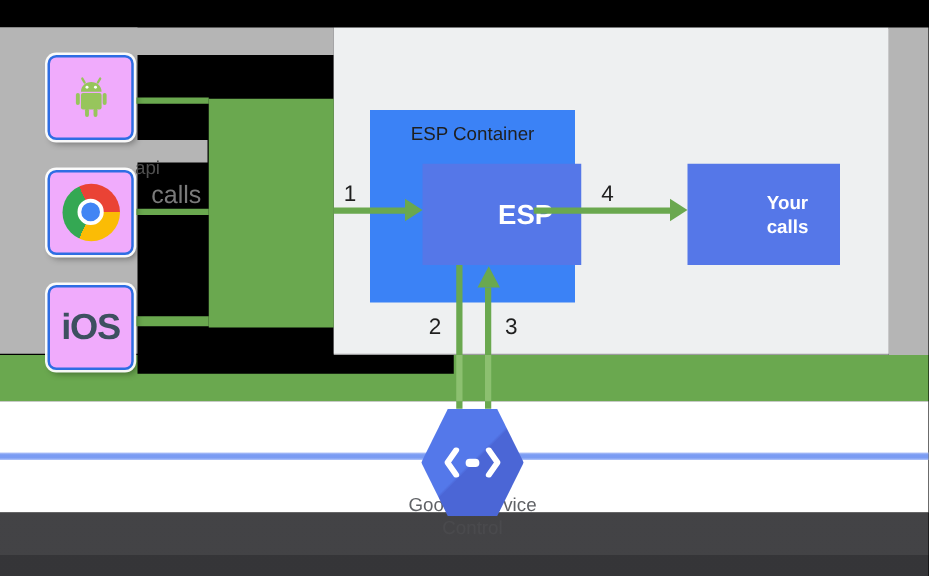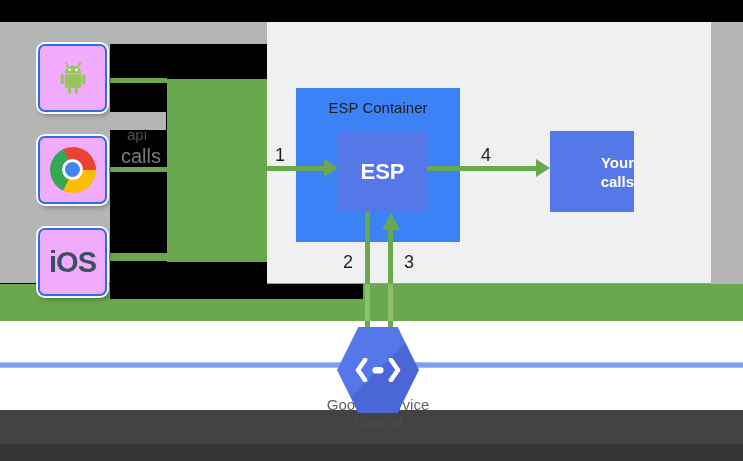--- a/index.html
+++ b/index.html
@@ -22,21 +22,21 @@
     font-size:17px;color:var(--ink);}
 
   
   .green-block{left:167px;top:79px;width:100px;height:183px;background:var(--green);}
   .conn-android{left:107px;top:78px;width:60px;height:5px;background:var(--green);}
   .conn-chrome{left:107px;top:167px;width:60px;height:5px;background:var(--green);}
   .conn-ios{left:107px;top:253px;width:60px;height:8px;background:var(--green);}
 
   
   .api-patch{left:108px;top:112px;width:58px;height:18px;background:var(--gray);}
-  .api-line1{left:108px;top:126px;width:58px;text-align:center;font-size:15px;color:#4f4f4f;}
+  .api-line1{left:108px;top:126px;width:58px;text-align:left;font-size:15px;color:#4f4f4f;}
   .api-line2{left:108px;top:145px;width:66px;text-align:center;font-size:20px;color:#7a7a7a;}
 
   
   .green-band{left:0;top:284px;width:743px;height:37px;background:var(--green);}
   .black-notch{left:110px;top:284px;width:253px;height:15px;background:#000;}
   .white-band{left:0;top:321px;width:743px;height:89px;background:#fff;}
   .network-line{left:0;top:362px;width:743px;height:6px;
     background:linear-gradient(180deg,#b6c7f8 0%,var(--net-line) 30%,var(--net-line) 72%,#b6c7f8 100%);}
   .service-label{left:278px;top:396px;width:200px;text-align:center;
     font-size:15px;line-height:18px;color:var(--service-text);}
@@ -63,23 +63,23 @@
   .chrome-center{position:absolute;left:50%;top:50%;width:15px;height:15px;margin:-11px 0 0 -11px;
     border-radius:50%;background:#4285f4;border:3.5px solid #fff;}
 
   
   .container-box{top:88px;width:164px;height:154px;background:#3b82f6;}
   .esp-container{left:296px;}
   .your-container{left:512px;}
   .container-label{padding-top:11px;text-align:center;font-size:15px;color:var(--ink);}
 
   .blue-box{top:131px;height:81px;background:var(--blue-box);display:flex;
-    flex-direction:column;align-items:center;justify-content:center;color:#fff;font-weight:bold;}
+    flex-direction:column;align-items:center;justify-content:center;color:#fff;font-weight:bold;padding-left:38px;}
   .esp-box{left:338px;width:89px;font-size:22px;}
-  .your-code-box{left:550px;width:84px;font-size:15px;line-height:19px;align-items:flex-end;}
+  .your-code-box{left:550px;width:84px;font-size:15px;line-height:19px;}
 
   
   .a-line{background:var(--green);}
   .a1-line{left:267px;top:166px;width:57px;height:5px;}
   .a1-head{left:324px;top:159px;width:0;height:0;border-top:9px solid transparent;
     border-bottom:9px solid transparent;border-left:14px solid var(--green);}
   .a4-line{left:427px;top:166px;width:109px;height:5px;}
   .a4-head{left:536px;top:159px;width:0;height:0;border-top:9px solid transparent;
     border-bottom:9px solid transparent;border-left:14px solid var(--green);}
   .a2-line{left:365px;top:212px;width:5px;height:115px;}

